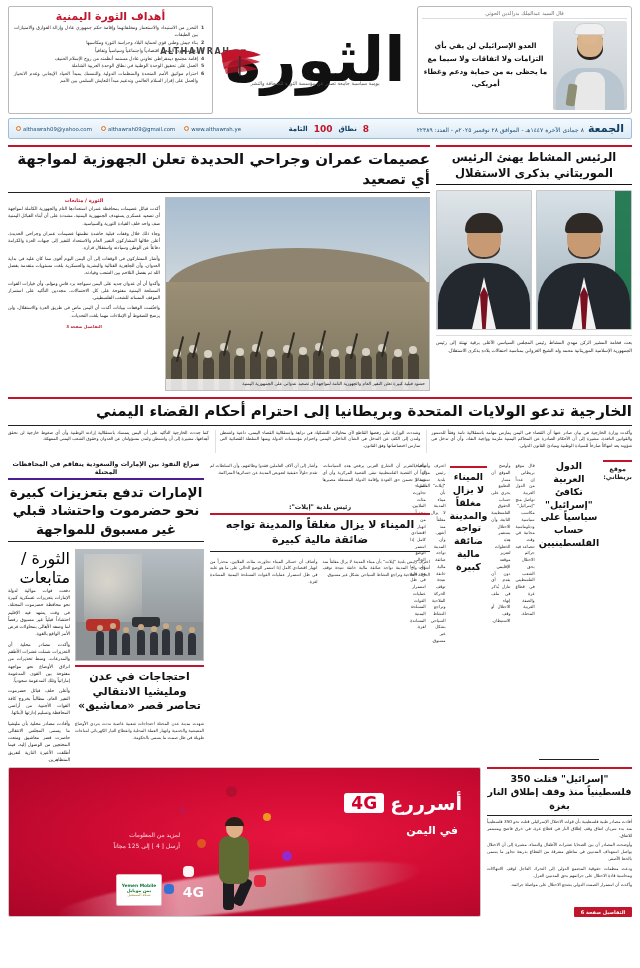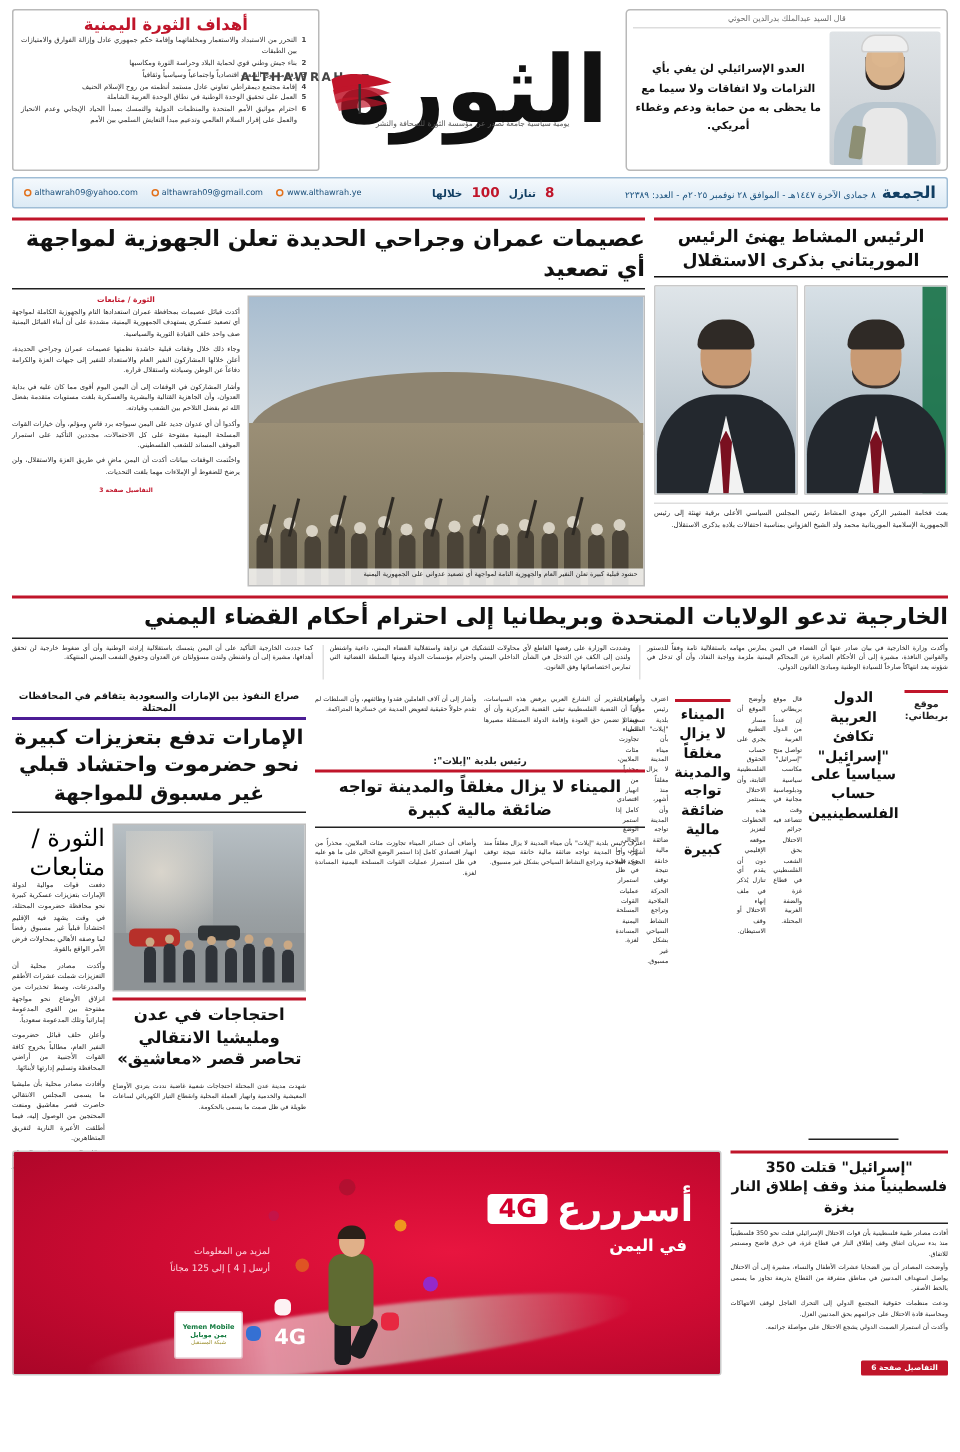--- a/index.html
+++ b/index.html
@@ -240,21 +240,21 @@
   .details-btn{
     margin-top:2px;background:#c0152a;color:#fff;font-size:5px;font-weight:bold;
     text-align:center;padding:2px 0;border-radius:1px;width:58px;
   }
 
   .ad{
     flex:1;border:1px solid #c9c9c9;position:relative;overflow:hidden;border-radius:2px;
     background:radial-gradient(ellipse at 62% 45%,#e8153f 0%,#cf0b33 48%,#a90628 100%);
   }
   .ad-head{position:absolute;top:24px;right:18px;display:flex;align-items:center;gap:6px}
-  .ad-fast{font-size:24px;font-weight:bold;color:#fff;letter-spacing:-.5px}
+  .ad-fast{font-size:19px;font-weight:bold;color:#fff;letter-spacing:-.5px}
   .ad-4g{
     background:#fff;color:#d3002d;font-weight:bold;font-size:17px;
     padding:1px 7px;border-radius:3px;direction:ltr;line-height:1.1;
   }
   .ad-sub{position:absolute;top:56px;right:22px;font-size:11px;color:#fff;font-weight:bold}
   .ad-info{position:absolute;top:62px;right:300px;font-size:6px;color:#ffd9e2;line-height:1.8;text-align:right}
   .ad-logo{
     position:absolute;bottom:10px;right:318px;width:46px;height:32px;background:#fff;
     border:1px solid #e3b9c3;border-radius:2px;display:flex;flex-direction:column;
     align-items:center;justify-content:center;
@@ -346,23 +346,23 @@
     </div>
   </div>
 
   <div class="infobar">
     <div class="ib-date">
       <span class="ib-day">الجمعة</span>
       <span>٨ جمادى الآخرة ١٤٤٧هـ - الموافق ٢٨ نوفمبر ٢٠٢٥م - العدد: ٢٢٣٨٩</span>
     </div>
     <div class="ib-mid">
       <span class="pages-n">8</span>
-      <span>تنازل</span>
+      <span>نطاق</span>
       <span class="price">100</span>
-      <span>خلالها</span>
+      <span>التامة</span>
     </div>
     <div class="ib-links">
       <span class="lnk">
           <span class="dot-ic"></span>
           <span>althawrah09@yahoo.com</span>
         </span>
       <span class="lnk">
           <span class="dot-ic"></span>
           <span>althawrah09@gmail.com</span>
         </span>

